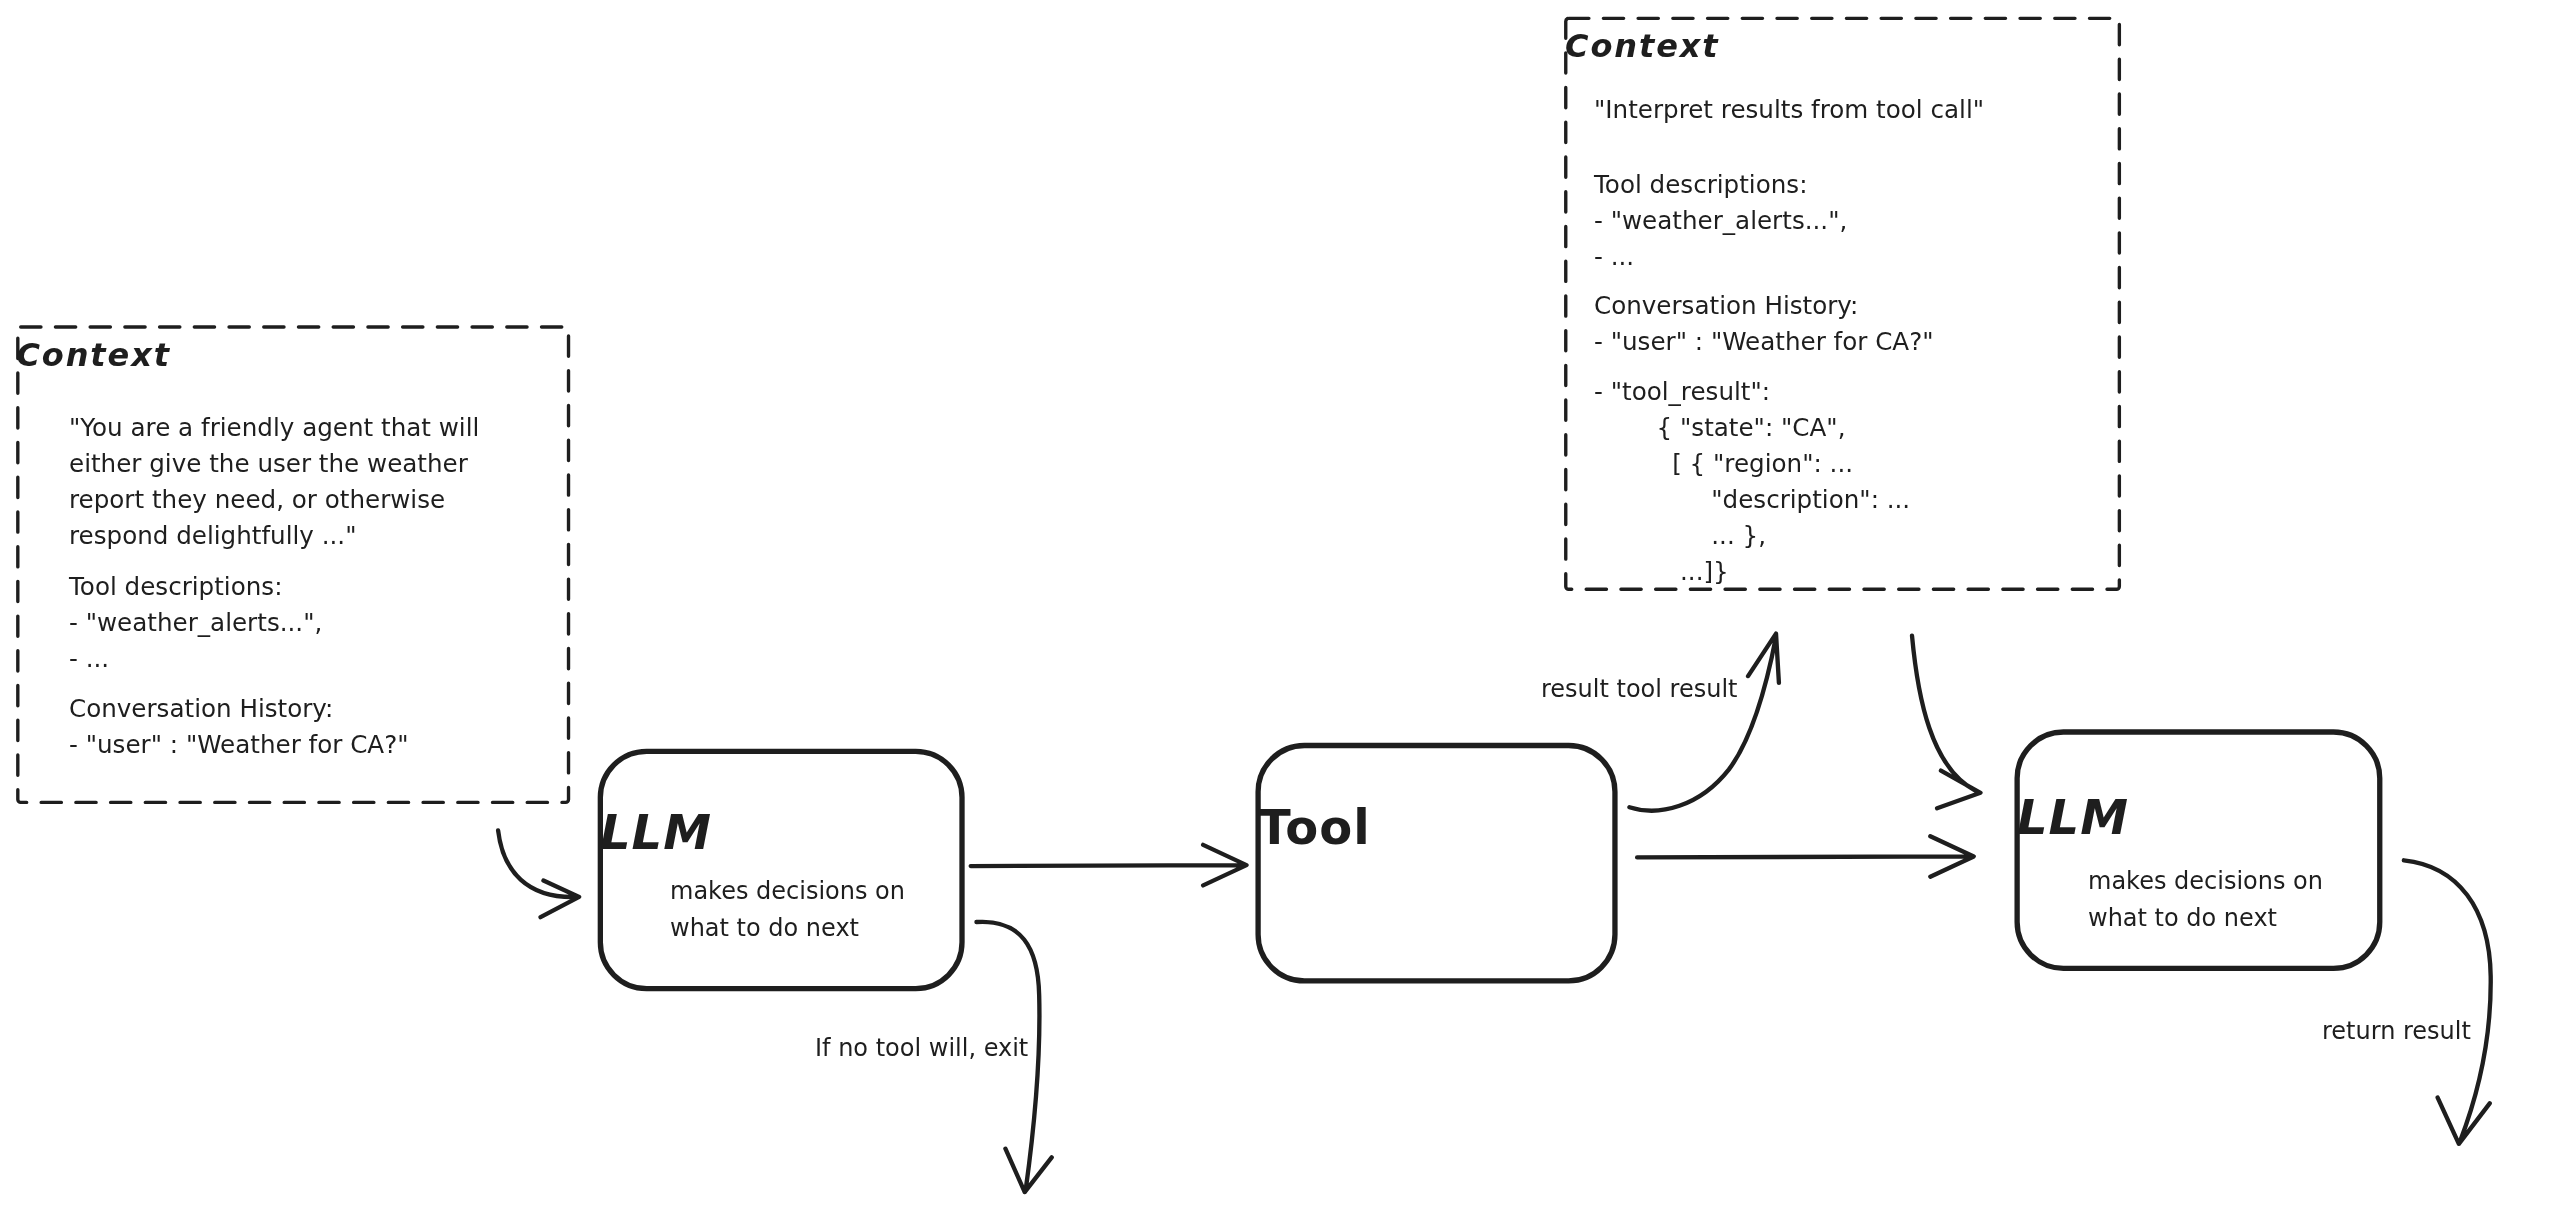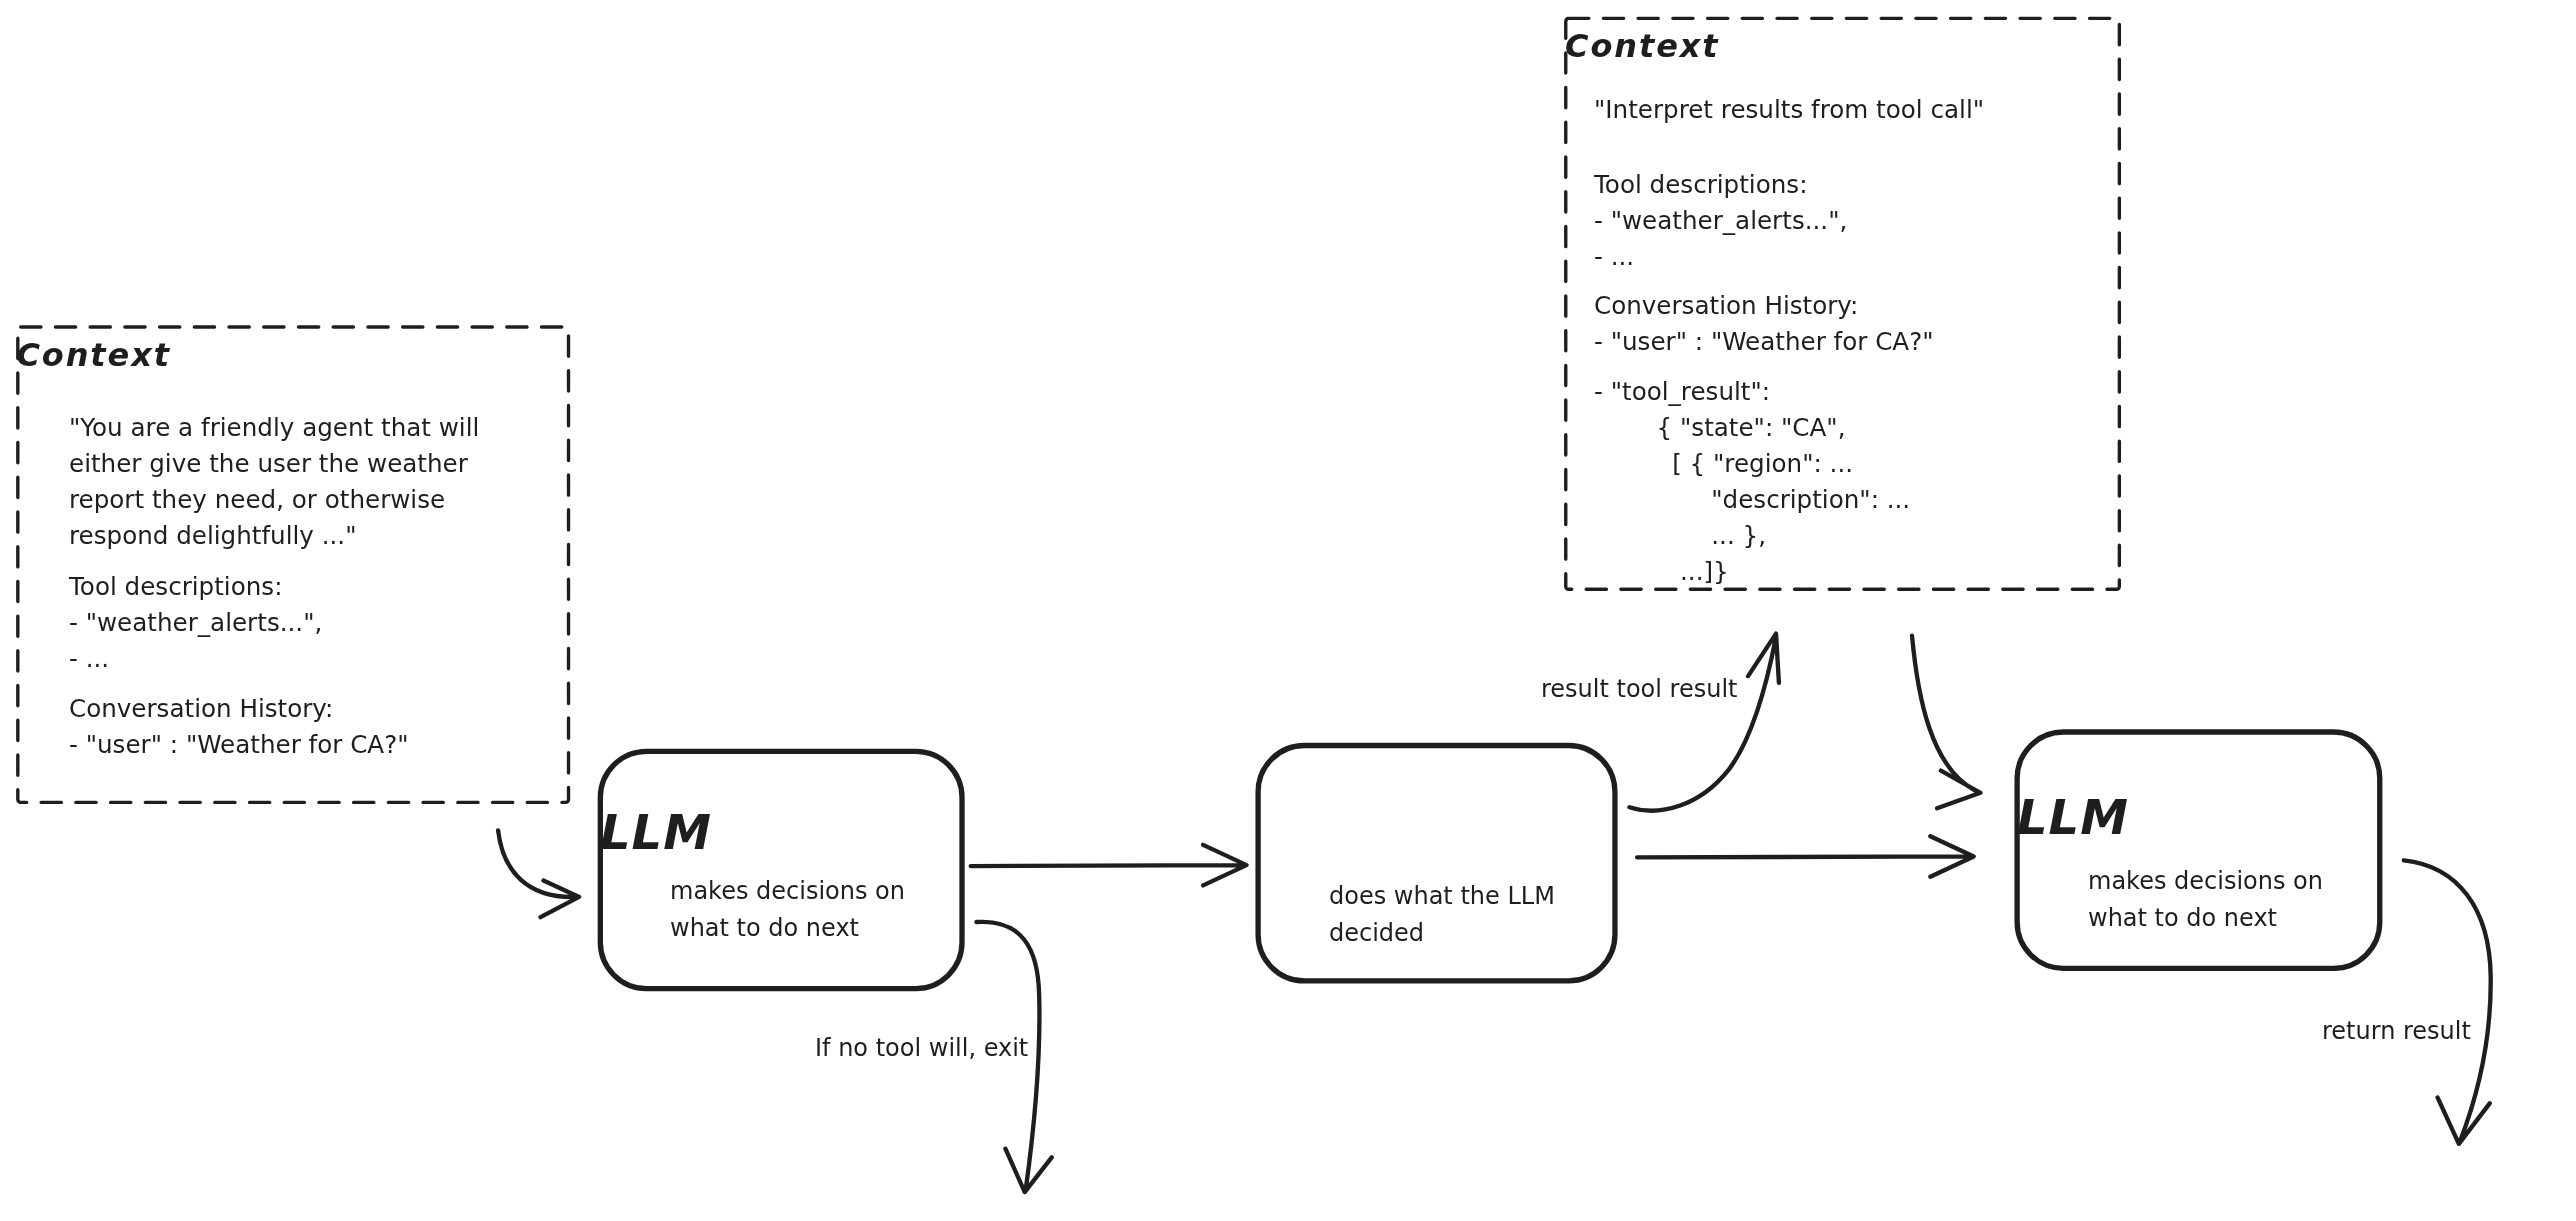--- a/index.html
+++ b/index.html
@@ -90,22 +90,21 @@
           [ { "region": ...
                "description": ...
                ... },
            ...]}</div>
   </div>
 
   <div class="txt node-title italic" style="left:600px; top:804px; width:362px;">LLM</div>
   <div class="txt node-sub" style="left:670px; top:873px;">makes decisions on
 what to do next</div>
 
-  <div class="txt node-sub" style="left:1329px; top:878px;">does what the LLM
-decided</div>
+  <div class="txt node-title" style="left:1258px; top:799px; width:357px;">Tool</div>
 
   <div class="txt node-title italic" style="left:2017px; top:789px; width:363px;">LLM</div>
   <div class="txt node-sub" style="left:2088px; top:863px;">makes decisions on
 what to do next</div>
 
   <div class="txt edge-label" style="left:1541px; top:675px;">result tool result</div>
   <div class="txt edge-label" style="left:815px; top:1034px;">If no tool will, exit</div>
   <div class="txt edge-label" style="left:2322px; top:1017px;">return result</div>
 
 </div>

